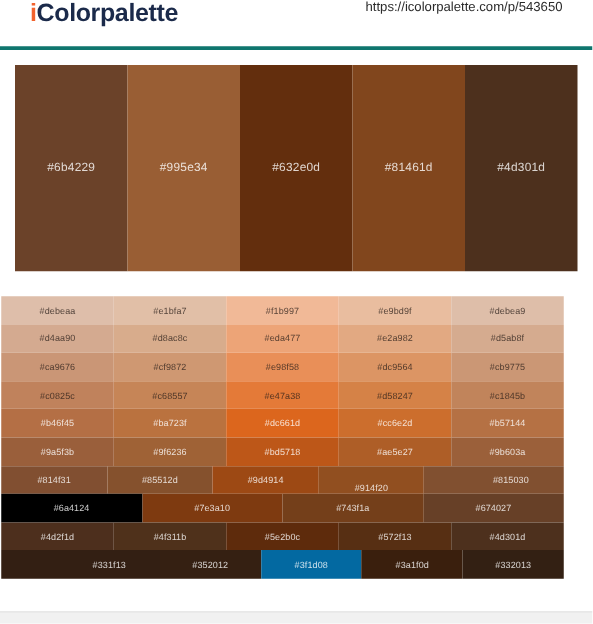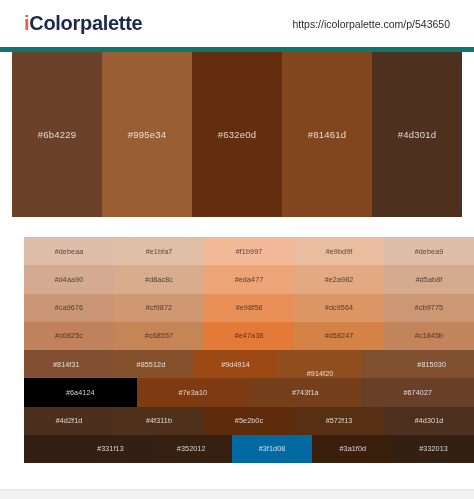--- a/index.html
+++ b/index.html
@@ -10,25 +10,24 @@
   body {
     width: 474px;
     height: 499px;
     font-family: "Liberation Sans", sans-serif;
     overflow: hidden;
     position: relative;
   }
 
   
   .header {
-    height: 52px;
+    height: 40px;
     background: #ffffff;
     display: flex;
-    align-items: center;
-    border-bottom: 5px solid #0f766e;
+    border-bottom: 3px solid #0f766e;
     box-sizing: border-box;
   }
   .brand {
     margin-left: 24px;
     font-size: 20px;
     font-weight: bold;
     letter-spacing: -0.3px;
     white-space: nowrap;
   }
   .brand .brand-i { color: #f2622d; }
@@ -59,21 +58,21 @@
   .main-swatch .hexlabel {
     font-size: 9.5px;
     color: rgba(255,255,255,0.80);
     letter-spacing: 0.2px;
     white-space: nowrap;
   }
 
   
   .grid {
     position: absolute;
-    left: 24px;
+    left: 1px;
     top: 237px;
     width: 450px;
     height: 226px;
     display: flex;
     flex-direction: column;
   }
   .grid-row {
     flex: 1 1 0;
     display: flex;
   }
@@ -194,20 +193,54 @@
         <span class="hexlabel">#e47a38</span>
       </div>
       <div class="grid-cell light" style="background: rgb(213, 130, 71);">
         <span class="hexlabel">#d58247</span>
       </div>
       <div class="grid-cell light" style="background: rgb(193, 132, 91);">
         <span class="hexlabel">#c1845b</span>
       </div>
     </div>
     <div class="grid-row">
+      <div class="grid-cell dark" style="background: rgb(180, 111, 69);">
+        <span class="hexlabel">#b46f45</span>
+      </div>
+      <div class="grid-cell dark" style="background: rgb(186, 114, 63);">
+        <span class="hexlabel">#ba723f</span>
+      </div>
+      <div class="grid-cell dark" style="background: rgb(220, 102, 29);">
+        <span class="hexlabel">#dc661d</span>
+      </div>
+      <div class="grid-cell dark" style="background: rgb(204, 110, 45);">
+        <span class="hexlabel">#cc6e2d</span>
+      </div>
+      <div class="grid-cell dark" style="background: rgb(181, 113, 68);">
+        <span class="hexlabel">#b57144</span>
+      </div>
+    </div>
+    <div class="grid-row">
+      <div class="grid-cell dark" style="background: rgb(154, 95, 59);">
+        <span class="hexlabel">#9a5f3b</span>
+      </div>
+      <div class="grid-cell dark" style="background: rgb(159, 98, 54);">
+        <span class="hexlabel">#9f6236</span>
+      </div>
+      <div class="grid-cell dark" style="background: rgb(189, 87, 24);">
+        <span class="hexlabel">#bd5718</span>
+      </div>
+      <div class="grid-cell dark" style="background: rgb(174, 94, 39);">
+        <span class="hexlabel">#ae5e27</span>
+      </div>
+      <div class="grid-cell dark" style="background: rgb(155, 96, 58);">
+        <span class="hexlabel">#9b603a</span>
+      </div>
+    </div>
+    <div class="grid-row">
       <div class="grid-cell dark" style="background: rgb(129, 79, 49);">
         <span class="hexlabel">#814f31</span>
       </div>
       <div class="grid-cell dark" style="background: rgb(133, 81, 45);">
         <span class="hexlabel">#85512d</span>
       </div>
       <div class="grid-cell dark" style="background: rgb(157, 73, 20);">
         <span class="hexlabel">#9d4914</span>
       </div>
       <div class="grid-cell dark" style="background: rgb(145, 79, 32); align-items: flex-end;">

